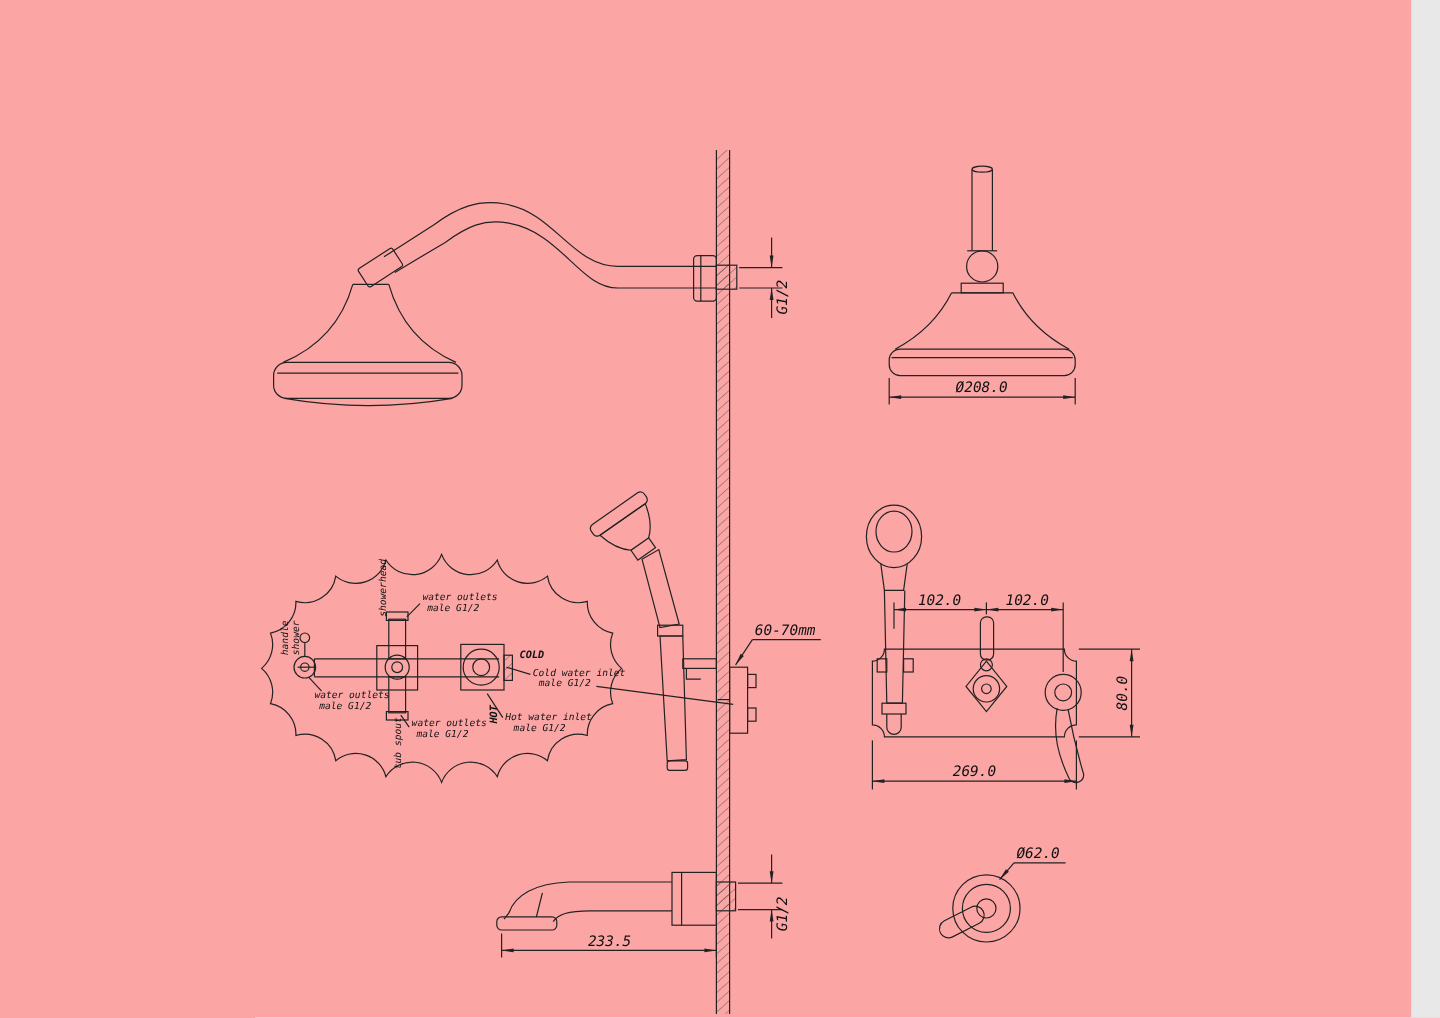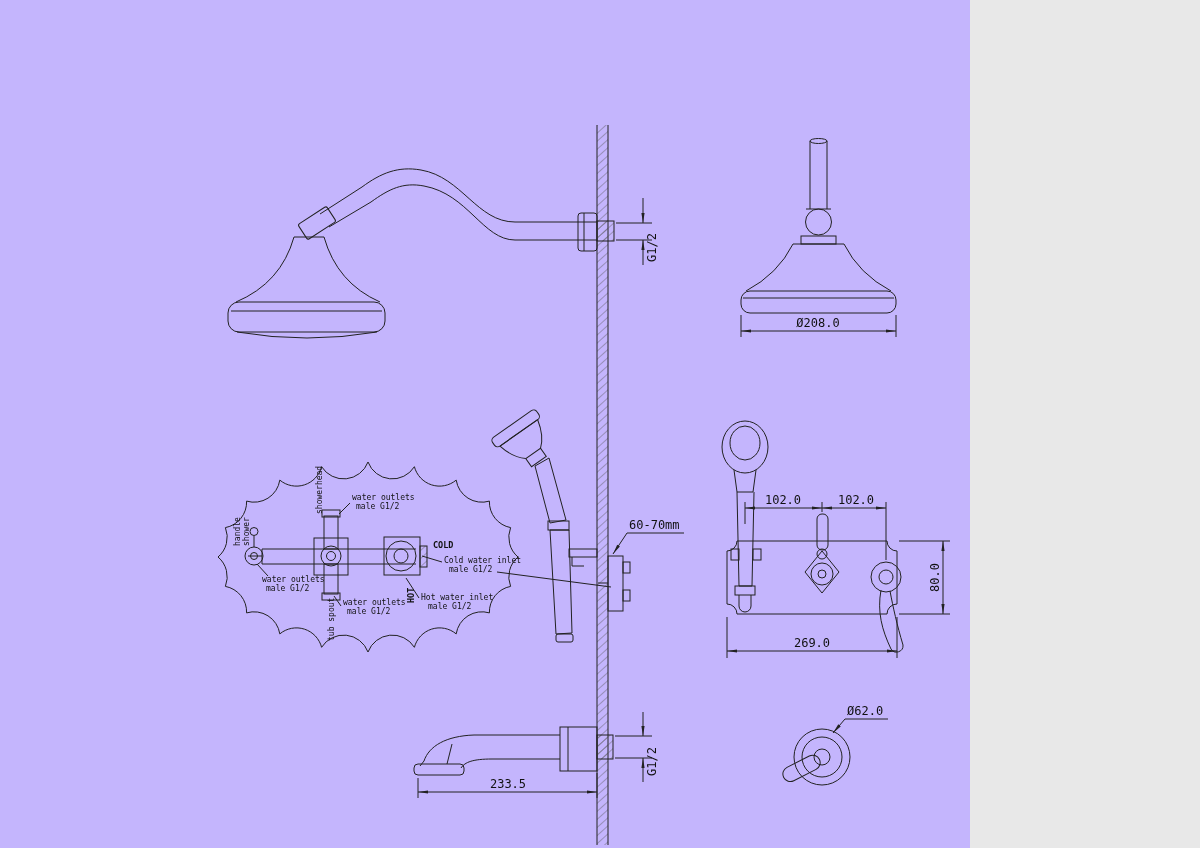--- a/index.html
+++ b/index.html
@@ -1,19 +1,20 @@
 <!DOCTYPE html>
 <html><head>
 <meta charset="utf-8">
 <style>
   html,body{margin:0;padding:0;background:#e8e8e8;}
   .sheet{
-    width:970px;height:848px;background:#c4b5fd;position:relative;
+    width:1176px;height:848px;background:#fca5a5;position:relative;
     font-family:"DejaVu Sans Mono","Liberation Mono",monospace;
     overflow:hidden;
+    font-style:italic;
   }
   svg{display:block}
   svg path,svg line,svg rect,svg circle,svg ellipse{
     stroke:#222;fill:none;stroke-width:1;
   }
   svg text{
     stroke:none !important;fill:#111;
     font-family:"DejaVu Sans Mono","Liberation Mono",monospace;
   }
   .t{font-size:12px;}

